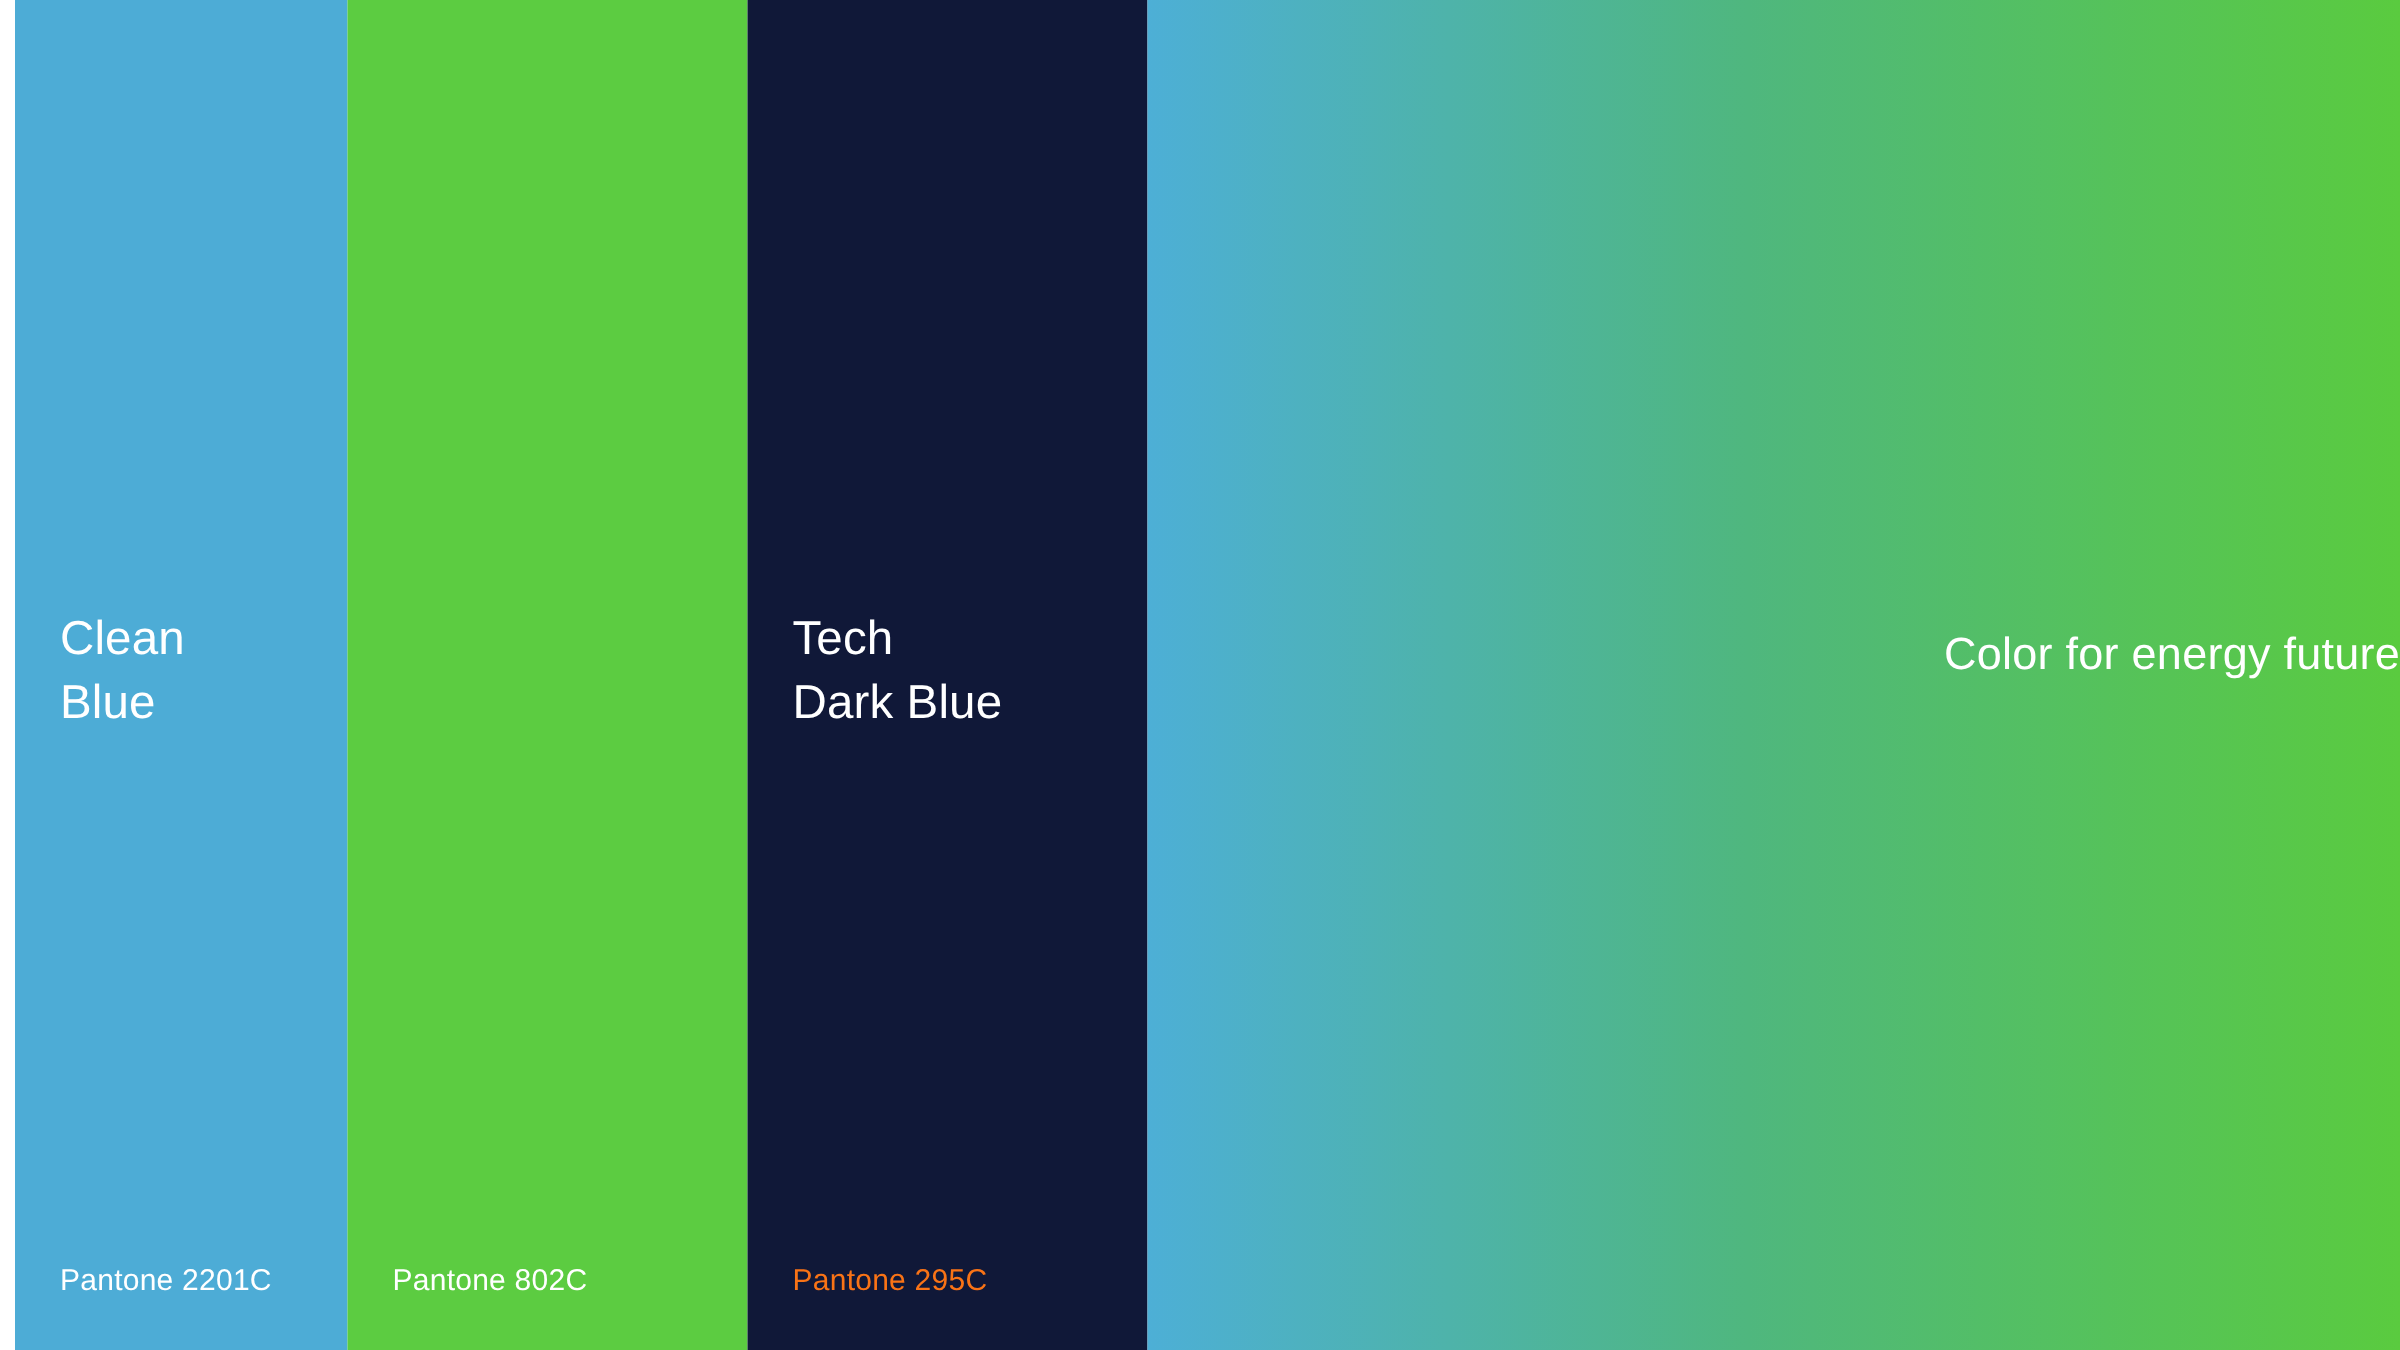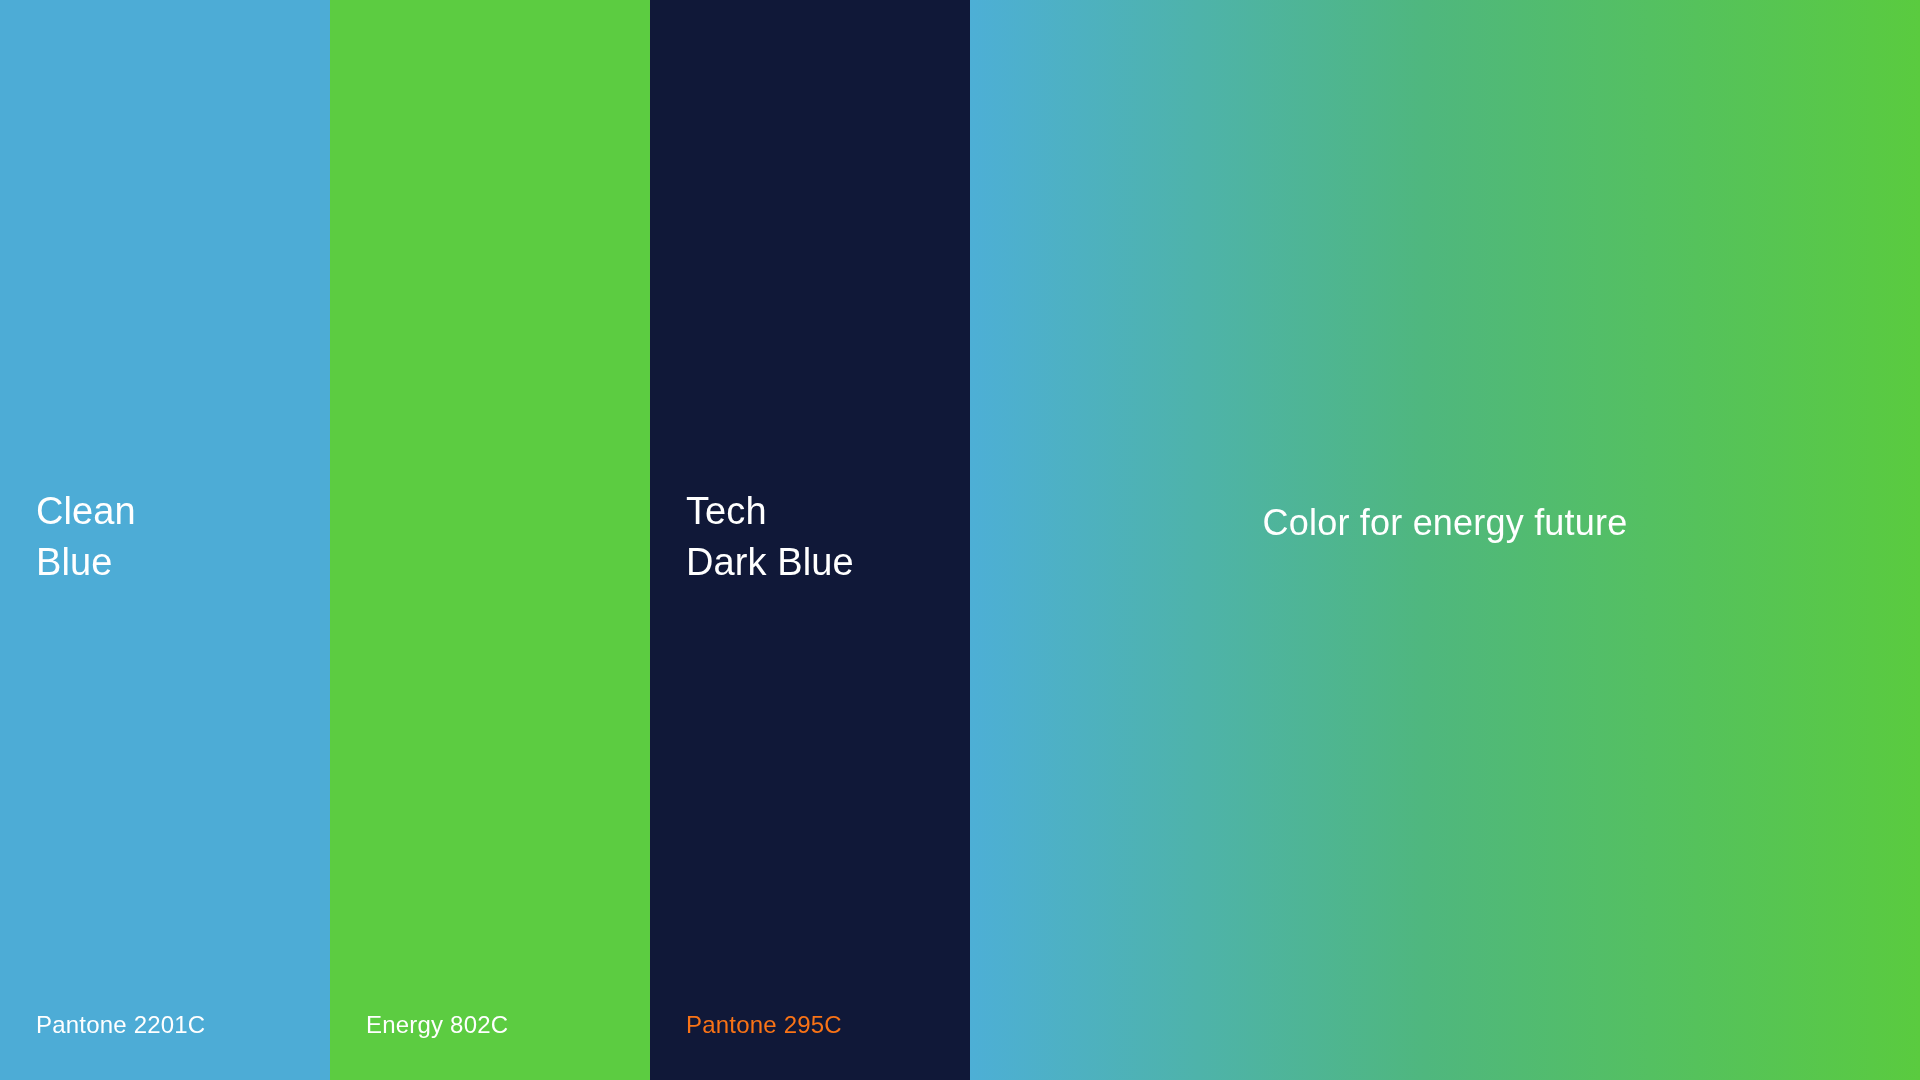--- a/index.html
+++ b/index.html
@@ -20,21 +20,21 @@
     flex-direction:row;
     align-items:stretch;
   }
 
   
   .swatch {
     position:relative;
     height:1080px;
     flex:0 0 auto;
   }
-  .swatch-1 { width:330px; }
+  .swatch-1 { width:266px;margin-left:12px; }
   .swatch-2 { width:320px; }
   .swatch-3 { width:320px; }
 
   .swatch-name {
     position:absolute;
     left:36px;
     top:486px;
     color:#ffffff;
     font-size:38px;
     font-weight:400;
@@ -55,21 +55,21 @@
     white-space:nowrap;
   }
 
   
   .gradient-panel {
     position:relative;
     flex:1 1 auto;
     height:1080px;
     display:flex;
     align-items:center;
-    justify-content:center;
+    justify-content:flex-end;
   }
   .gradient-caption {
     color:#ffffff;
     font-size:36px;
     font-weight:400;
     line-height:48px;
     letter-spacing:0.2px;
     text-align:center;
     transform:translateY(-17px);
     white-space:nowrap;
@@ -80,21 +80,21 @@
 
 <div class="palette-board">
 
   <div class="swatch swatch-1" style="background-color: rgb(77, 172, 214);">
     <div class="swatch-name" style="color: rgb(255, 255, 255);">Clean
 Blue</div>
     <div class="swatch-code" style="color: rgb(255, 255, 255);">Pantone 2201C</div>
   </div>
 
   <div class="swatch swatch-2" style="background-color: rgb(92, 204, 65);">
-    <div class="swatch-code" style="color: rgb(255, 255, 255);">Energy 802C</div>
+    <div class="swatch-code" style="color: rgb(255, 255, 255);">Pantone 802C</div>
   </div>
 
   <div class="swatch swatch-3" style="background-color: rgb(16, 24, 56); padding-left: 16px;">
     <div class="swatch-name" style="color: rgb(255, 255, 255);">Tech
 Dark Blue</div>
     <div class="swatch-code" style="color: #f97316;">Pantone 295C</div>
   </div>
 
   <div class="gradient-panel" style="background: linear-gradient(to right, rgb(77, 175, 214) 0%, rgb(79, 183, 126) 48%, rgb(90, 203, 63) 100%);">
     <div class="gradient-caption" style="color: rgb(255, 255, 255);">Color for energy future</div>

